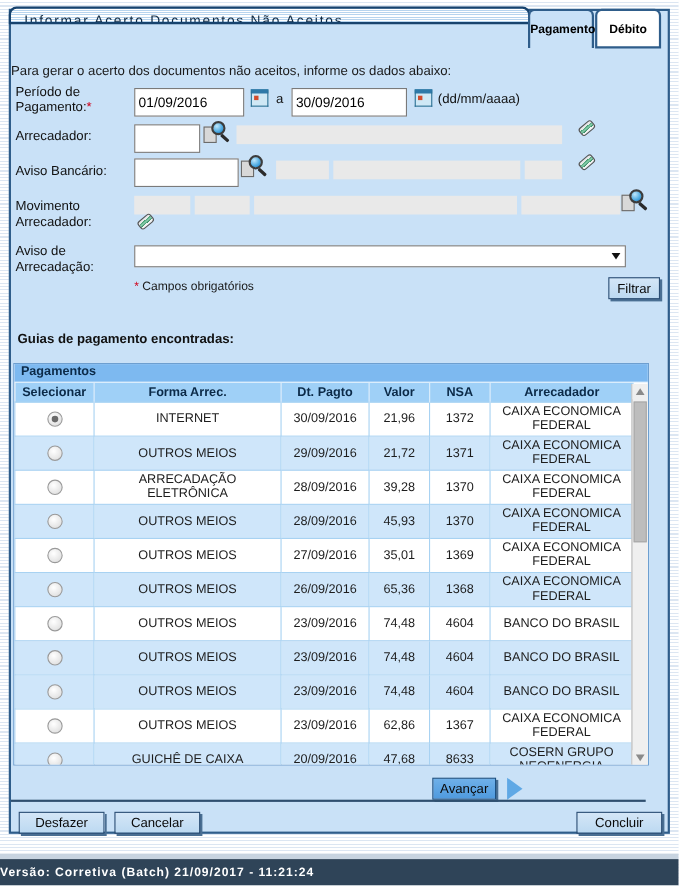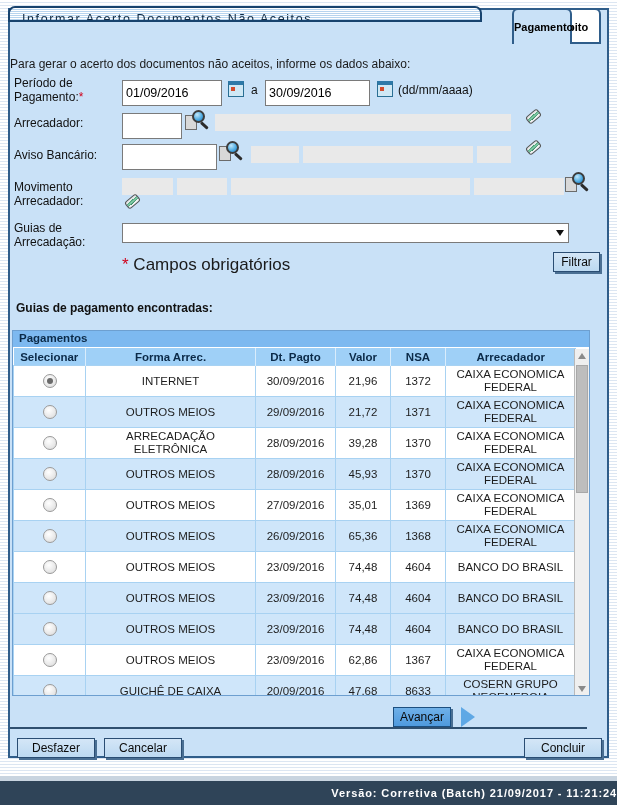--- a/index.html
+++ b/index.html
@@ -69,21 +69,20 @@
     white-space: nowrap;
   }
   .tab-active {
     left: 480px; top: 8px;
     width: 60px; height: 36px;
     background: #c9e1f7;
     border: 2px solid #2f5d8a;
     border-bottom: none;
     line-height: 34px;
     z-index: 4;
-    margin-left: 32px;
   }
   .tab-inactive {
     left: 541px; top: 8px;
     width: 60px; height: 36px;
     background: #ffffff;
     border: 2px solid #2f5d8a;
     border-bottom: 2px solid #2f5d8a;
     line-height: 34px;
     z-index: 3;
   }
@@ -215,21 +214,21 @@
     height: 20px;
   }
   .btn-blue {
     background: linear-gradient(to bottom, #6fb0e8 0%, #4f9ade 100%);
     border: 1px solid #1c4f80;
   }
 
   .note {
     position: absolute;
     left: 122px; top: 255px;
-    font-size: 17px;
+    font-size: 11px;
     color: #1a1a1a;
     white-space: nowrap;
   }
 
   .guias {
     position: absolute;
     left: 16px; top: 301px;
     font-size: 12px;
     font-weight: bold;
     color: #111;
@@ -355,23 +354,22 @@
   
   .status {
     position: absolute;
     left: 0; top: 781px;
     width: 617px; height: 24px;
     background: #2f4458;
     color: #ffffff;
     font-size: 11px;
     font-weight: bold;
     letter-spacing: 0.9px;
-    text-align: right;
     line-height: 24px;
-    padding-right: 0;
+    padding-right: 28px;
     box-sizing: border-box;
   }
   .status-top {
     position: absolute;
     left: 0; top: 776px;
     width: 617px; height: 5px;
     background: #c8d4e0;
   }
 </style>
 </head>
@@ -442,21 +440,21 @@
   <div class="mag" style="left:565px; top:172px;">
     <span class="doc"></span>
       <span class="lens"></span>
       <span class="hdl"></span>
   </div>
   <div class="eraser" style="left:122px; top:194px;">
       <span class="body"></span>
     </div>
 
   <div class="lbl" style="left:14px; top:221px;">
-    <span>Guias de</span><br>
+    <span>Aviso de</span><br>
     <span>Arrecadação:</span>
   </div>
   <div class="sel" style="left:122px; top:223px; width:447px;">
     <span style="position:absolute;left:4px;top:3px;font-size:12px;"></span>
     <span class="arrow"></span>
   </div>
 
   <div class="note">
     <span class="req">*</span><span> Campos obrigatórios</span>
   </div>

